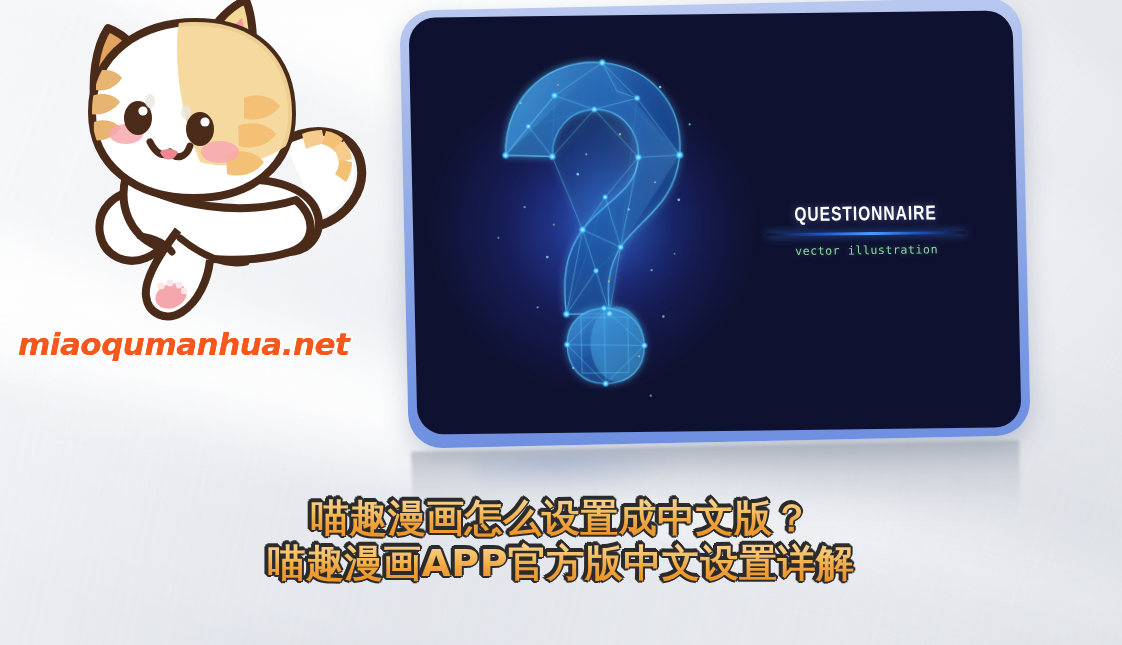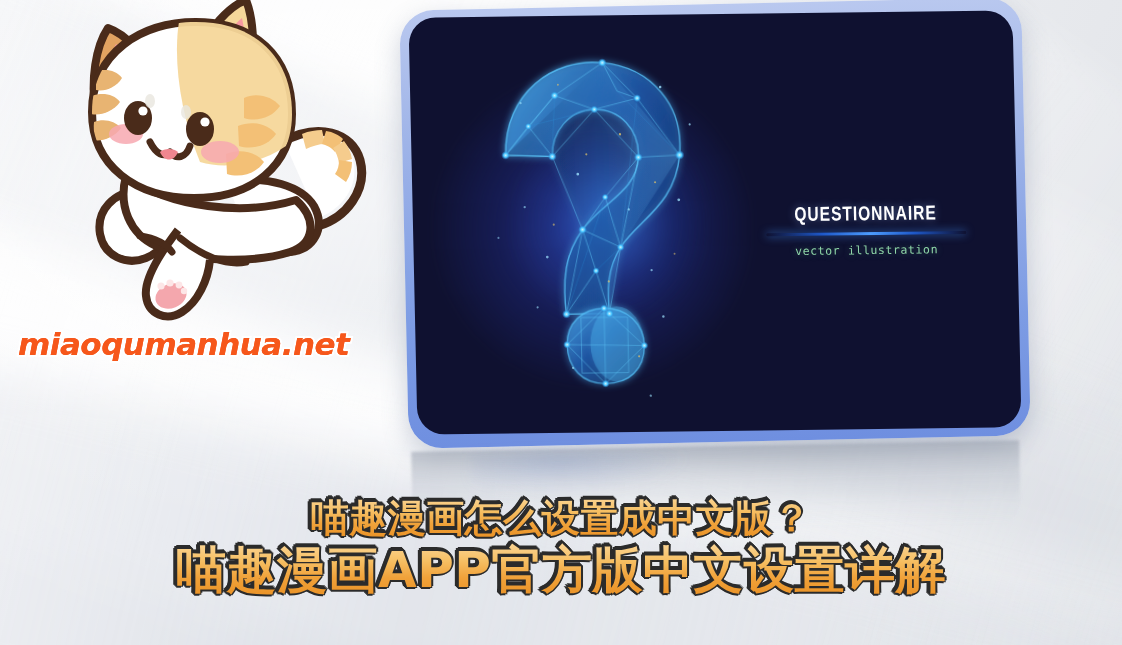--- a/index.html
+++ b/index.html
@@ -152,21 +152,21 @@
     display:block;
     color:#f0a63c;
     background:linear-gradient(180deg,#fbd79a 0%,#f6bf63 34%,#f0a23a 62%,#e98f22 100%);
     -webkit-background-clip:text;
     background-clip:text;
     -webkit-text-fill-color:transparent;
     -webkit-text-stroke:0;
     filter:drop-shadow(1.6px 1.6px 0 #2b2b2b) drop-shadow(-1.4px -1.2px 0 #2b2b2b)
            drop-shadow(1.6px -1.2px 0 #2b2b2b) drop-shadow(-1.4px 1.6px 0 #2b2b2b);
   }
-  .hl-line.l2{font-size:50px;}
+  .hl-line.l2{font-size:38px;}
 </style>
 </head>
 <body>
 
 <div id="stage">
 
   <div class="band b6"></div>
   <div class="band b1"></div>
   <div class="band b2"></div>
   <div class="band b3"></div>

